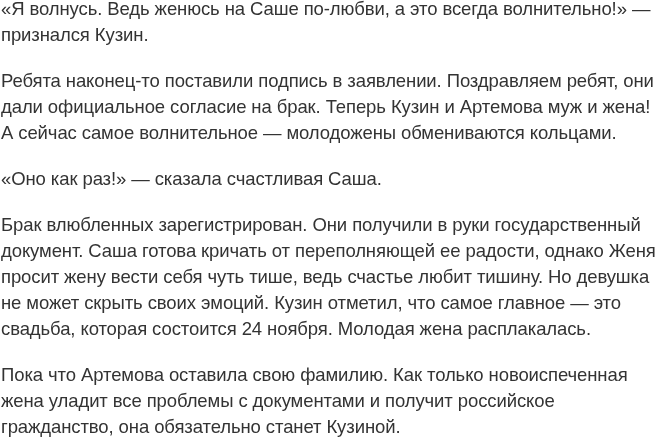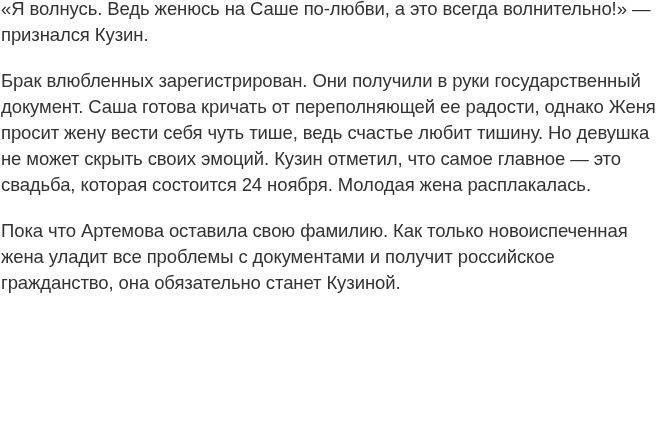--- a/index.html
+++ b/index.html
@@ -35,16 +35,18 @@
     .article-body p:last-child {
       margin-bottom: 12px;
     }
   </style>
 </head>
 <body>
 
 <div class="page">
   <div class="article-body">
     <p>«Я волнусь. Ведь женюсь на Саше по-любви, а это всегда волнительно!» — признался Кузин.</p>
+    <p>Ребята наконец-то поставили подпись в заявлении. Поздравляем ребят, они дали официальное согласие на брак. Теперь Кузин и Артемова муж и жена! А сейчас самое волнительное — молодожены обмениваются кольцами.</p>
+    <p>«Оно как раз!» — сказала счастливая Саша.</p>
     <p>Брак влюбленных зарегистрирован. Они получили в руки государственный документ. Саша готова кричать от переполняющей ее радости, однако Женя просит жену вести себя чуть тише, ведь счастье любит тишину. Но девушка не может скрыть своих эмоций. Кузин отметил, что самое главное — это свадьба, которая состоится 24 ноября. Молодая жена расплакалась.</p>
     <p>Пока что Артемова оставила свою фамилию. Как только новоиспеченная жена уладит все проблемы с документами и получит российское гражданство, она обязательно станет Кузиной.</p>
   </div>
 </div>
 
 </body></html>

